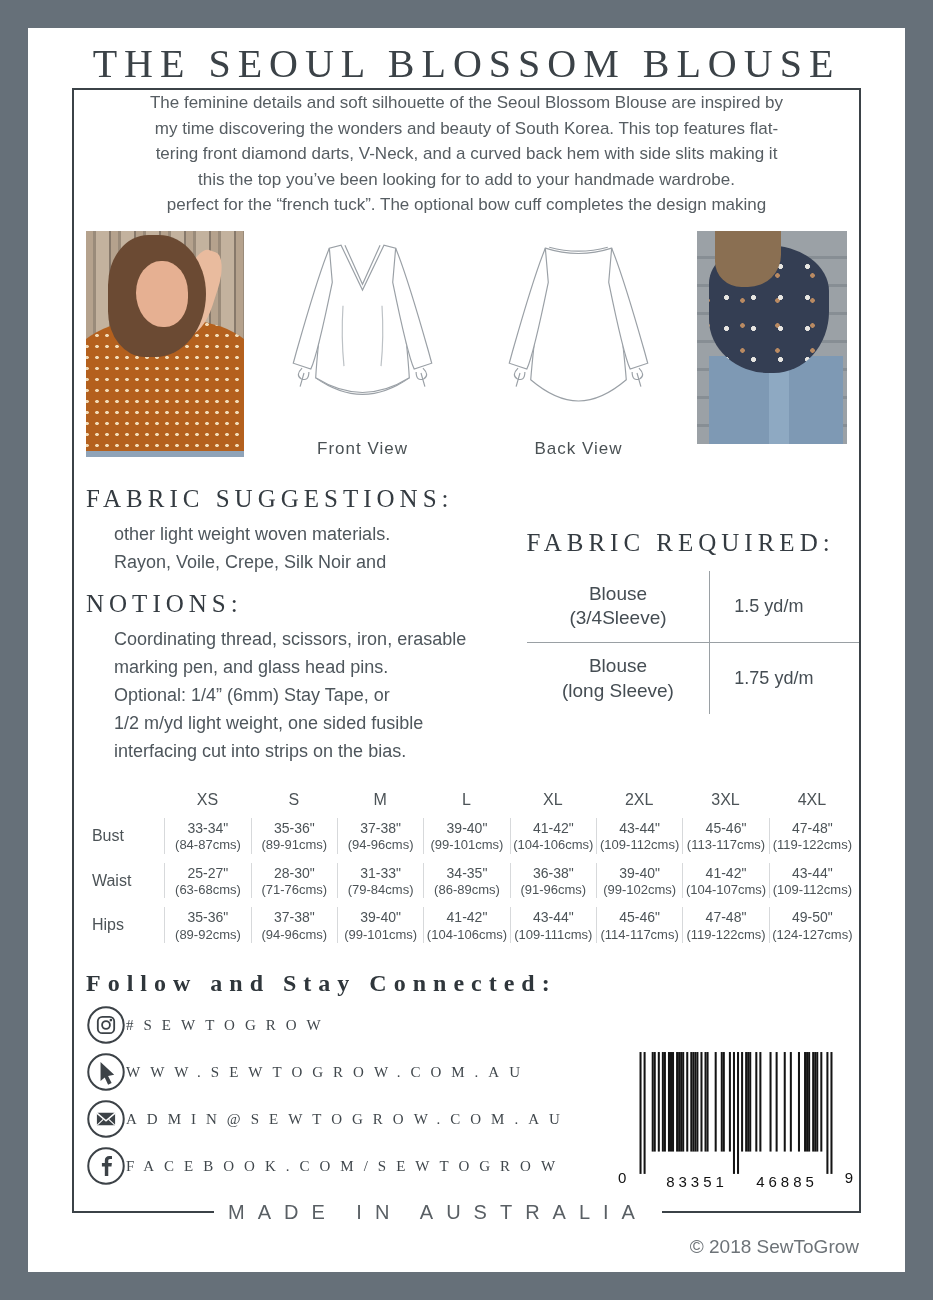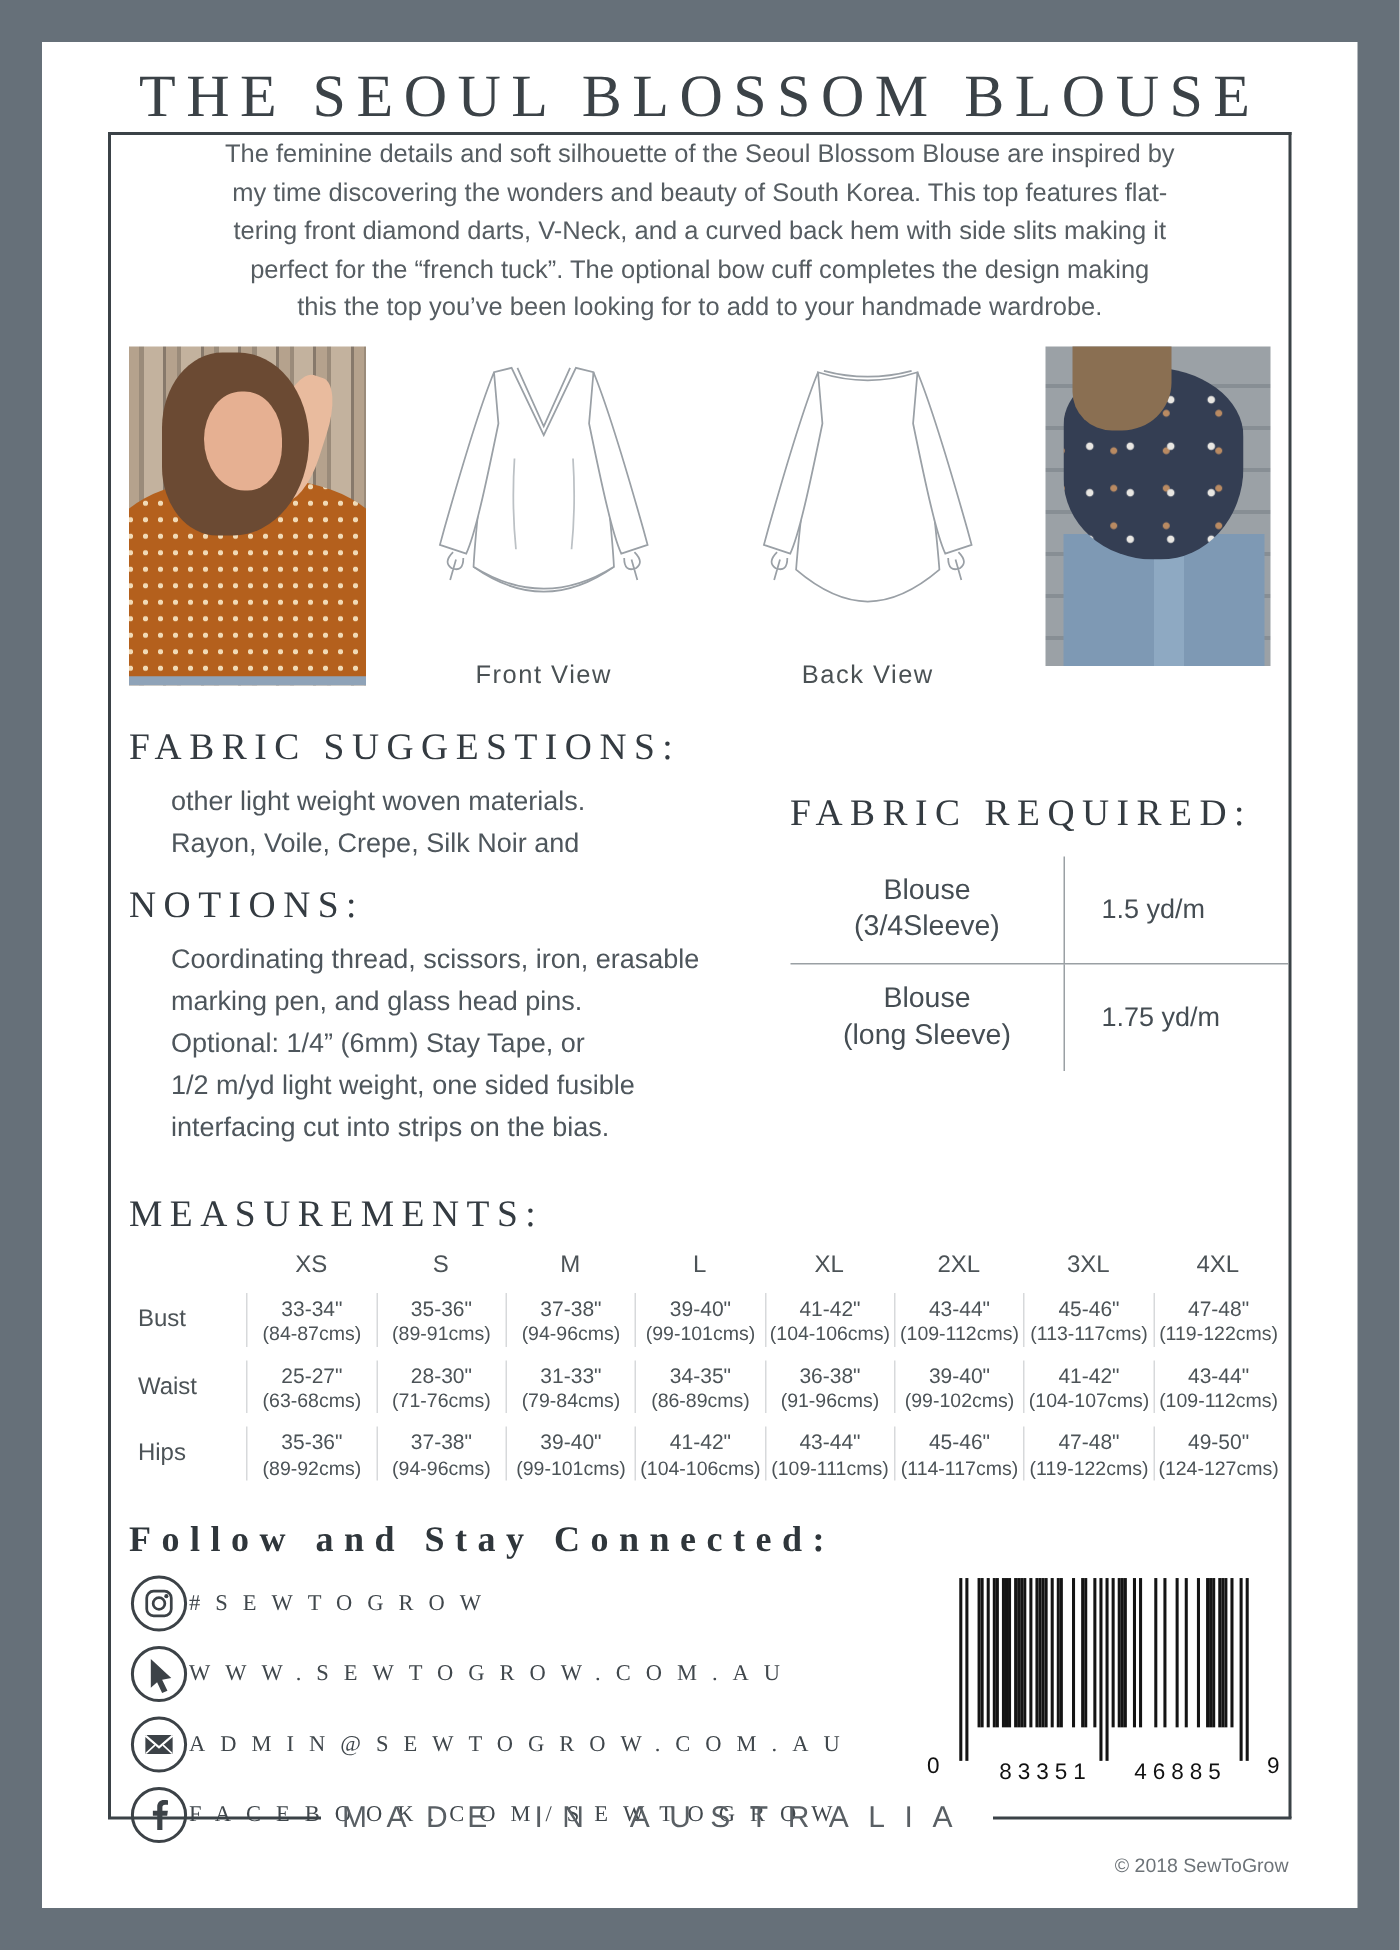--- a/index.html
+++ b/index.html
@@ -76,37 +76,37 @@
   .bc-g2{left:126px;bottom:12px;width:88px;text-align:center;letter-spacing:4px;}
   .bc-9{right:2px;bottom:16px;}
 
   
   .made-row{position:absolute;left:-2px;right:-2px;bottom:-13px;height:26px;display:flex;align-items:center;}
   .made-line{height:2px;background:#3b4247;}
   .ml-a{width:142px;}
   .ml-b{flex:1;}
   .made-text{margin:12px 14px;font-size:20px;letter-spacing:13px;color:#595f64;white-space:nowrap;}
 
-  .copyright{margin:24px 46px 0 0;text-align:right;font-size:13px;color:#6d7378;}
+  .copyright{margin:24px 46px 0 0;text-align:right;font-size:19px;color:#6d7378;}
 </style>
 </head>
 <body>
 
 <div class="page">
 
   <h1 class="title">THE SEOUL BLOSSOM BLOUSE</h1>
 
   <div class="sheet">
 
     <div class="intro">
       <div>The feminine details and soft silhouette of the Seoul Blossom Blouse are inspired by</div>
       <div>my time discovering the wonders and beauty of South Korea. This top features flat-</div>
       <div>tering front diamond darts, V-Neck, and a curved back hem with side slits making it</div>
+      <div>this the top you’ve been looking for to add to your handmade wardrobe.</div>
       <div>perfect for the “french tuck”. The optional bow cuff completes the design making</div>
-      <div>this the top you’ve been looking for to add to your handmade wardrobe.</div>
     </div>
 
     <div class="views-row">
       <div class="photo photo-left">
         <div class="pl-jeans"></div>
         <div class="pl-blouse"></div>
         <div class="pl-arm"></div>
         <div class="pl-hair"></div>
         <div class="pl-face"></div>
       </div>
@@ -178,21 +178,20 @@
               <div>Blouse</div>
               <div>(long Sleeve)</div>
             </td>
             <td class="fr-amount">1.75 yd/m</td>
           </tr>
         </tbody>
           </table>
       </div>
     </div>
 
-    <h2 class="shead meas-heading">MEASUREMENTS:</h2>
     <table class="meas-table">
       <tbody>
           <tr>
         <th></th>
         <th>XS</th>
         <th>S</th>
         <th>M</th>
         <th>L</th>
         <th>XL</th>
         <th>2XL</th>

